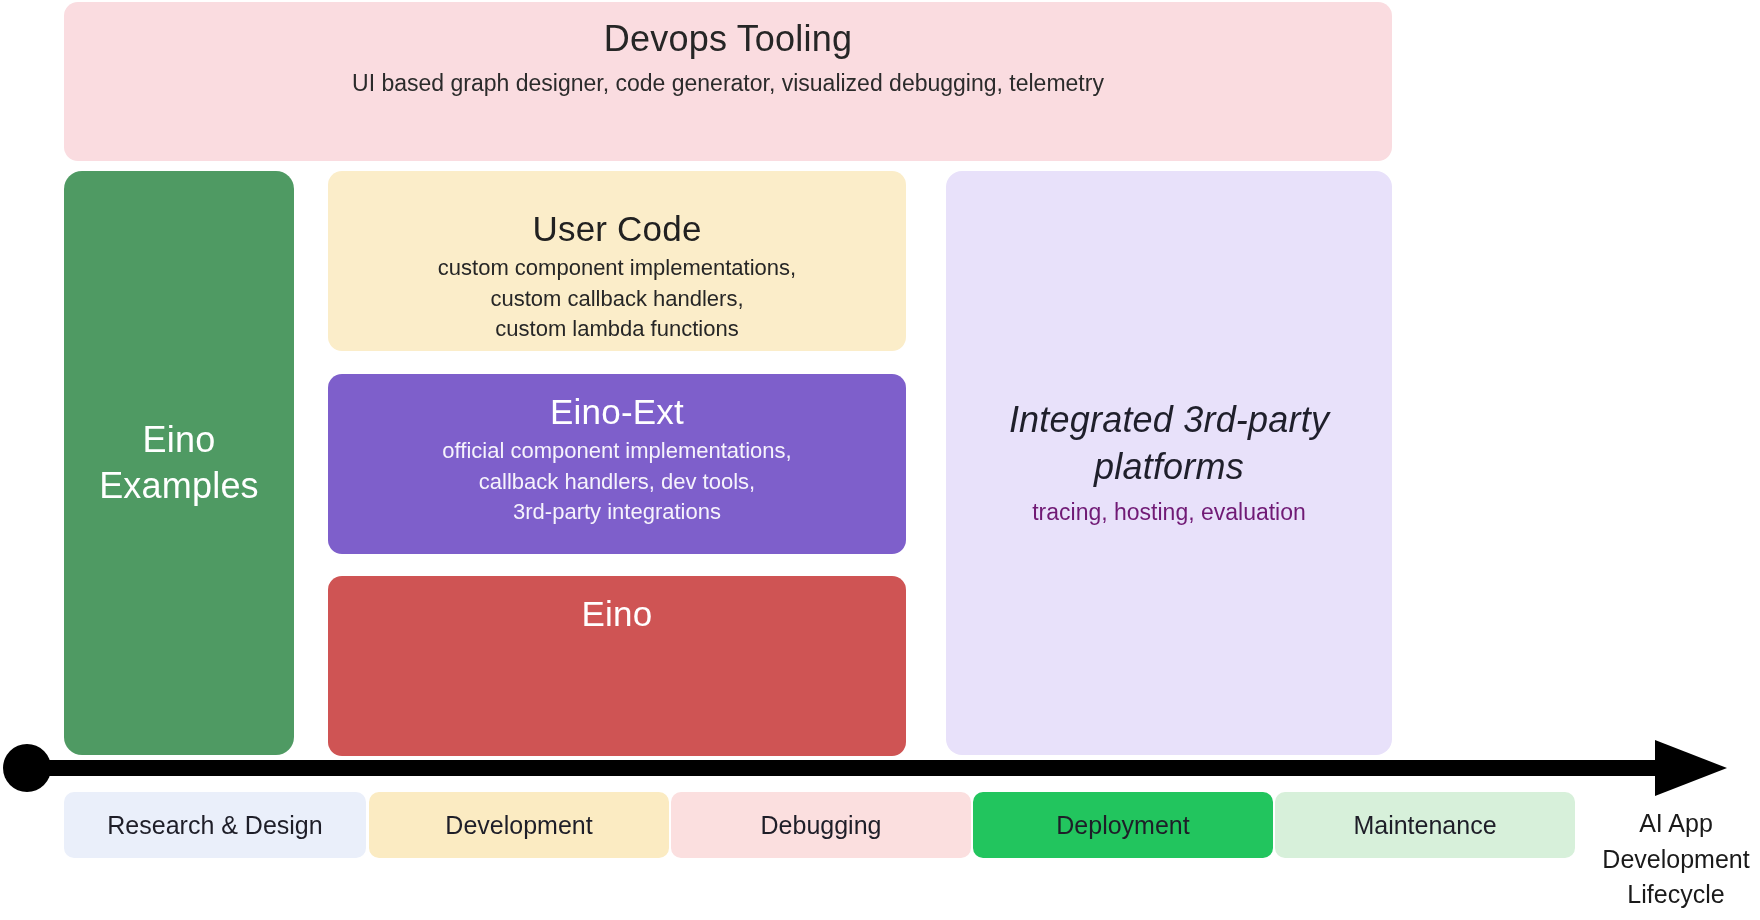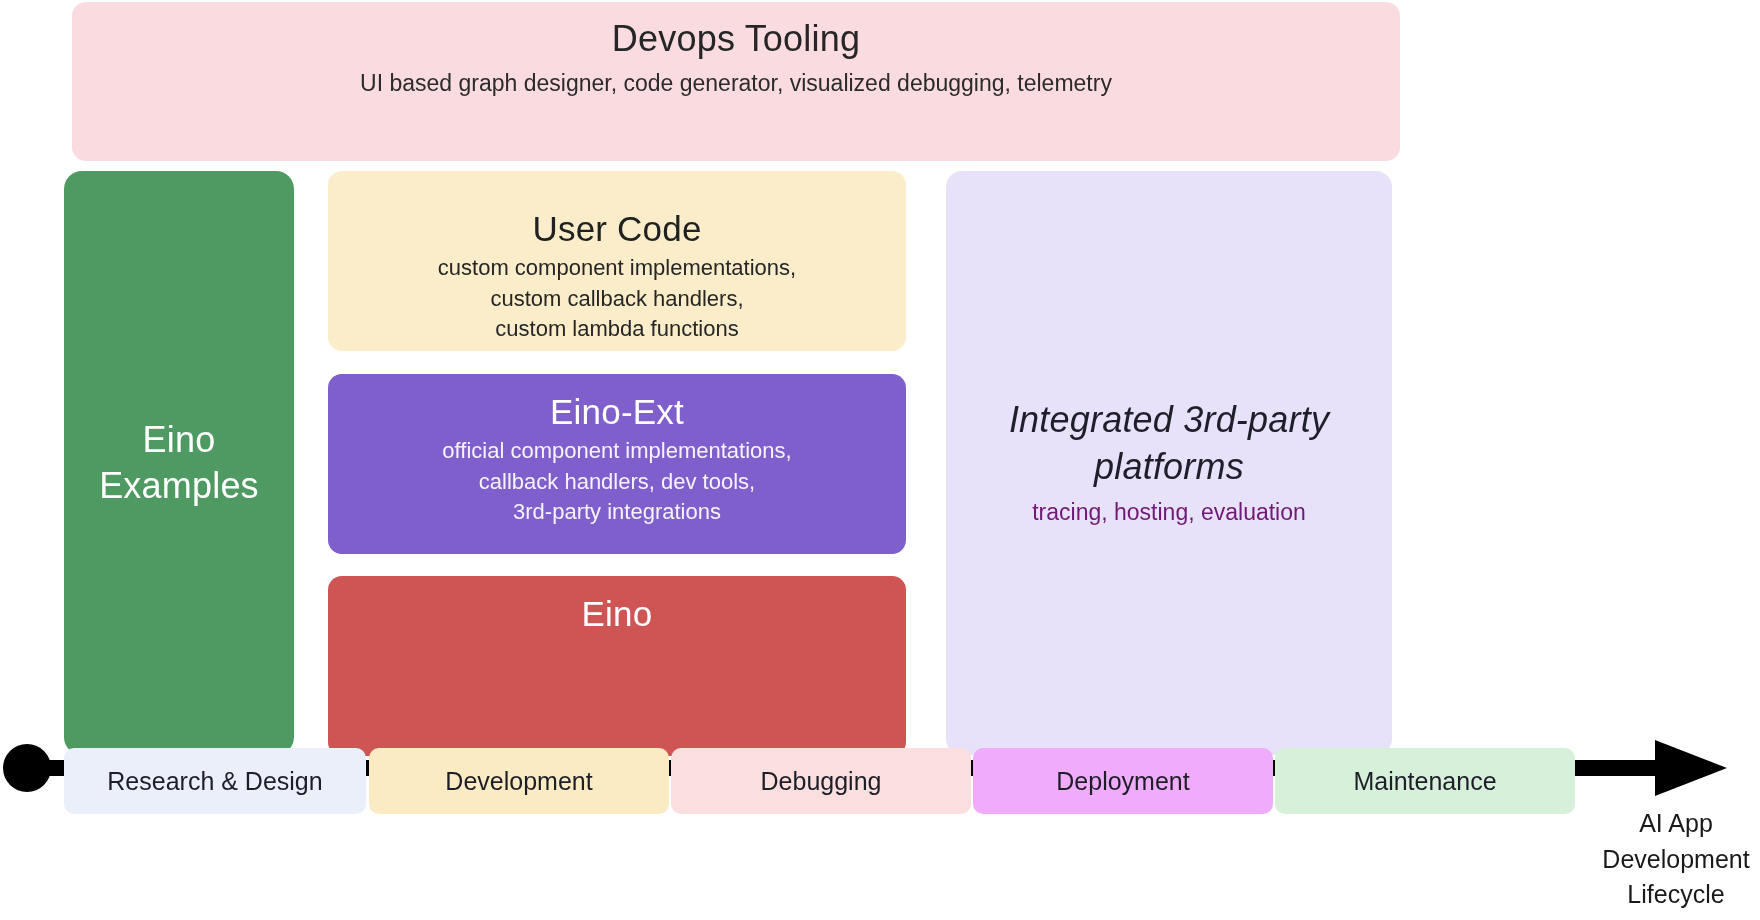--- a/index.html
+++ b/index.html
@@ -46,21 +46,20 @@
 
   
   #devops-tooling {
     left: 64px;
     top: 2px;
     width: 1328px;
     height: 159px;
     background: #FADCE0;
     justify-content: flex-start;
     padding-top: 16px;
-    margin-left: 8px;
   }
   #devops-tooling .box-title { color: #262626; font-size: 36px; }
   #devops-tooling .box-sub { color: #2b2b2b; font-size: 23px; margin-top: 8px; }
 
   
   #eino-examples {
     left: 64px;
     top: 171px;
     width: 230px;
     height: 584px;
@@ -138,21 +137,21 @@
     top: 740px;
     width: 1760px;
     height: 60px;
     pointer-events: none;
   }
 
   
   #lifecycle-row {
     position: absolute;
     left: 64px;
-    top: 748px;
+    top: 792px;
     width: 1560px;
     height: 46px;
   }
   .chip {
     position: absolute;
     top: 0;
     height: 66px;
     border-radius: 10px;
     display: flex;
     align-items: center;
@@ -216,21 +215,21 @@
   <svg id="timeline" viewBox="0 0 1760 60" width="1760" height="60" xmlns="http://www.w3.org/2000/svg">
     <circle cx="27" cy="28" r="24" fill="#000000"></circle>
     <rect x="27" y="20" width="1640" height="16" fill="#000000"></rect>
     <polygon points="1655,0 1727,28 1655,56" fill="#000000"></polygon>
   </svg>
 
   <div id="lifecycle-row">
       <div class="chip" style="left: 0px; width: 302px; background: rgb(234, 239, 250);">Research &amp; Design</div>
       <div class="chip" style="left: 305px; width: 300px; background: rgb(251, 235, 194);">Development</div>
       <div class="chip" style="left: 607px; width: 300px; background: rgb(251, 223, 223);">Debugging</div>
-      <div class="chip" style="left: 909px; width: 300px; background: #f0abfc;">Deployment</div>
+      <div class="chip" style="left: 909px; width: 300px; background: #22c55e;">Deployment</div>
       <div class="chip" style="left: 1211px; width: 300px; background: rgb(215, 240, 218);">Maintenance</div>
     </div>
 
   <div id="axis-caption">AI App
 Development
 Lifecycle</div>
 
 </div>
 
 </body></html>

